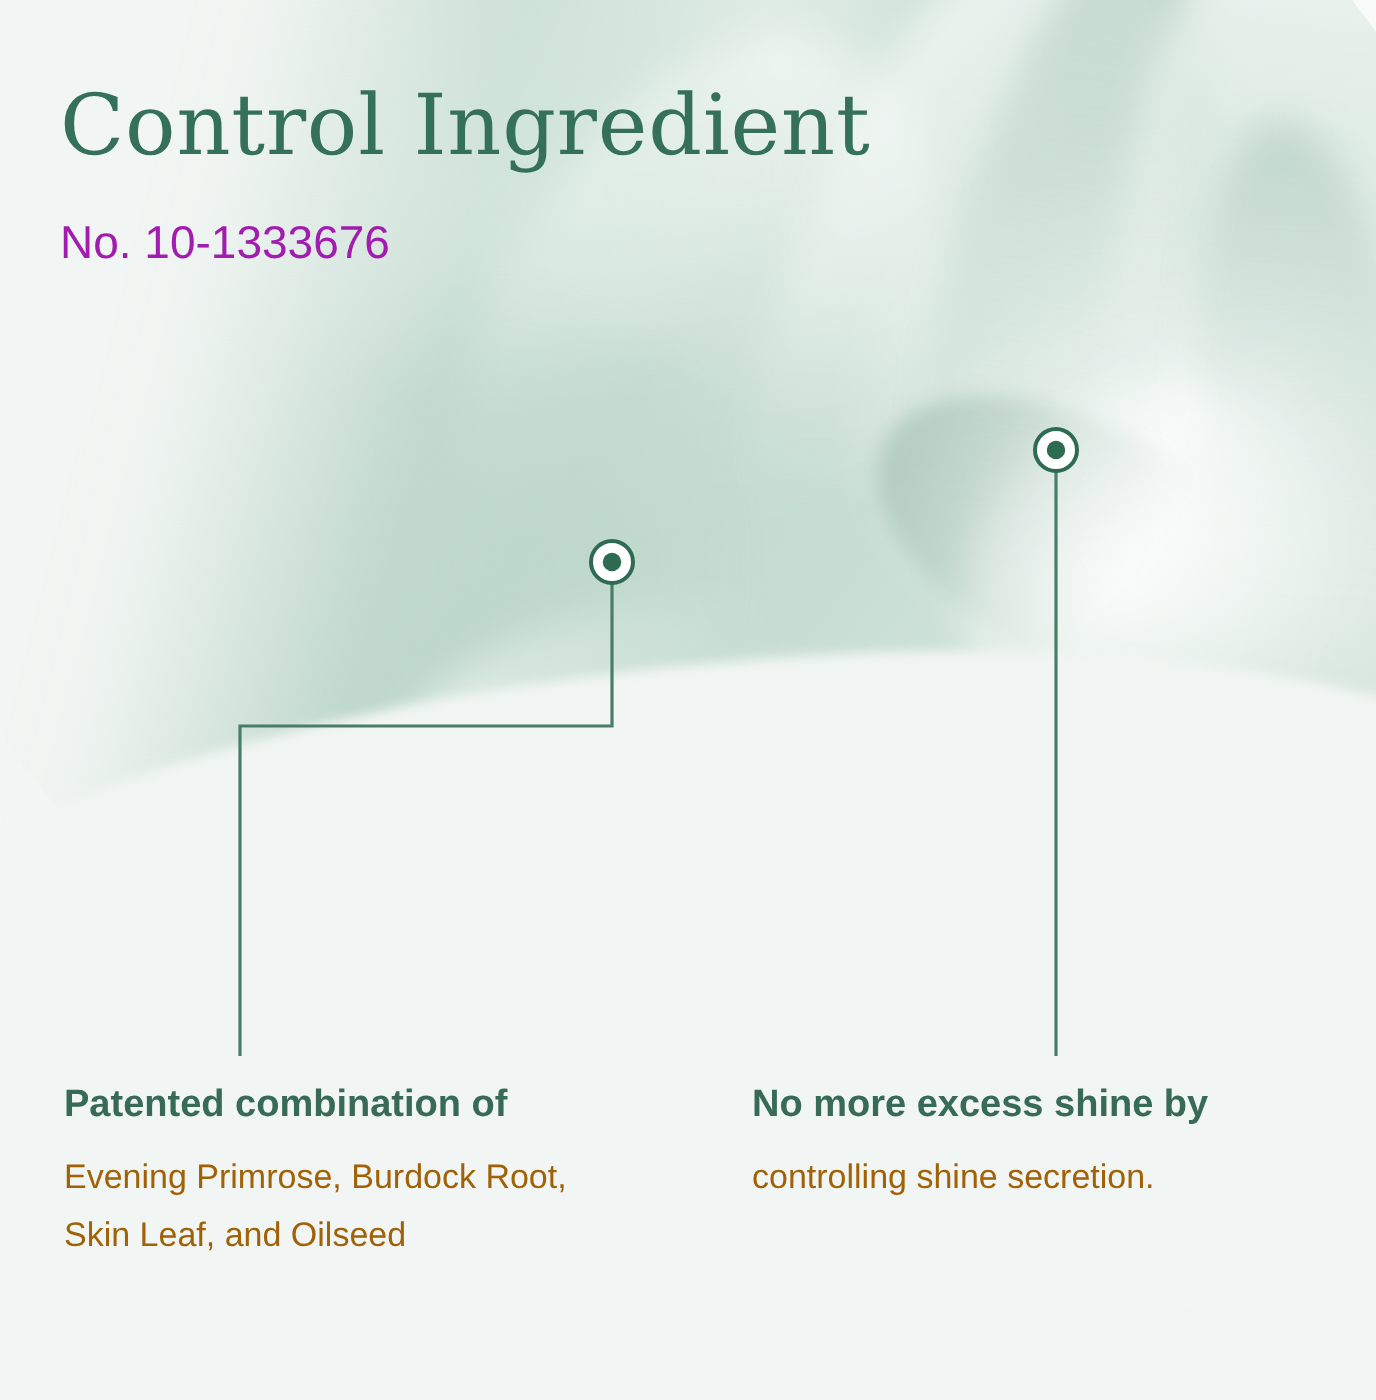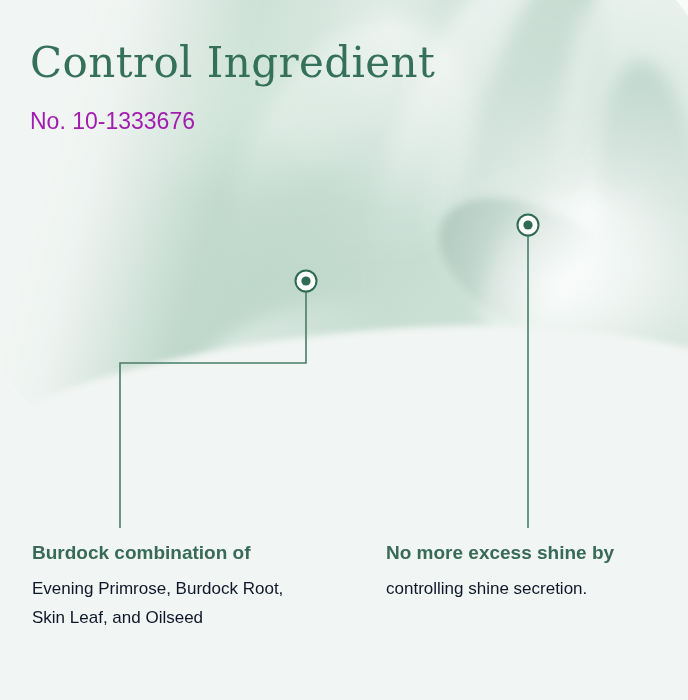--- a/index.html
+++ b/index.html
@@ -191,27 +191,27 @@
     font-size: 19px;
     line-height: 26px;
     color: #376a57;
     white-space: nowrap;
   }
   .caption-body {
     font-family: "Liberation Sans", sans-serif;
     font-weight: 400;
     font-size: 17px;
     line-height: 29px;
-    color: #0f172a;
+    color: #a16207;
     margin-top: 8px;
   }
   .caption-body div { white-space: nowrap; }
 
   #caption-left  { left: 32px;  top: 540px; }
-  #caption-right { left: 386px; top: 540px; }
+  #caption-right { left: 376px; top: 540px; }
 </style>
 </head>
 <body style="background: rgb(241, 245, 243);">
 
 <div id="poster" style="background: rgb(241, 245, 243);">
 
   <div class="cream-layer">
     <div class="cream-mass"></div>
     <div class="swirl swirl-j"></div>
     <div class="swirl swirl-e"></div>
@@ -241,21 +241,21 @@
       <circle cx="306" cy="281" r="10.5" fill="#ffffff" stroke="#2e6b52" stroke-width="2"></circle>
       <circle cx="306" cy="281" r="4.62" fill="#2e6b52"></circle>
     </g>
     <g id="marker-right">
       <circle cx="528" cy="225" r="10.5" fill="#ffffff" stroke="#2e6b52" stroke-width="2"></circle>
       <circle cx="528" cy="225" r="4.62" fill="#2e6b52"></circle>
     </g>
   </svg>
 
   <div class="caption" id="caption-left">
-    <div class="caption-title">Burdock combination of</div>
+    <div class="caption-title">Patented combination of</div>
     <div class="caption-body">
       <div>Evening Primrose, Burdock Root,</div>
       <div>Skin Leaf, and Oilseed</div>
     </div>
   </div>
 
   <div class="caption" id="caption-right">
     <div class="caption-title">No more excess shine by</div>
     <div class="caption-body">
       <div>controlling shine secretion.</div>

